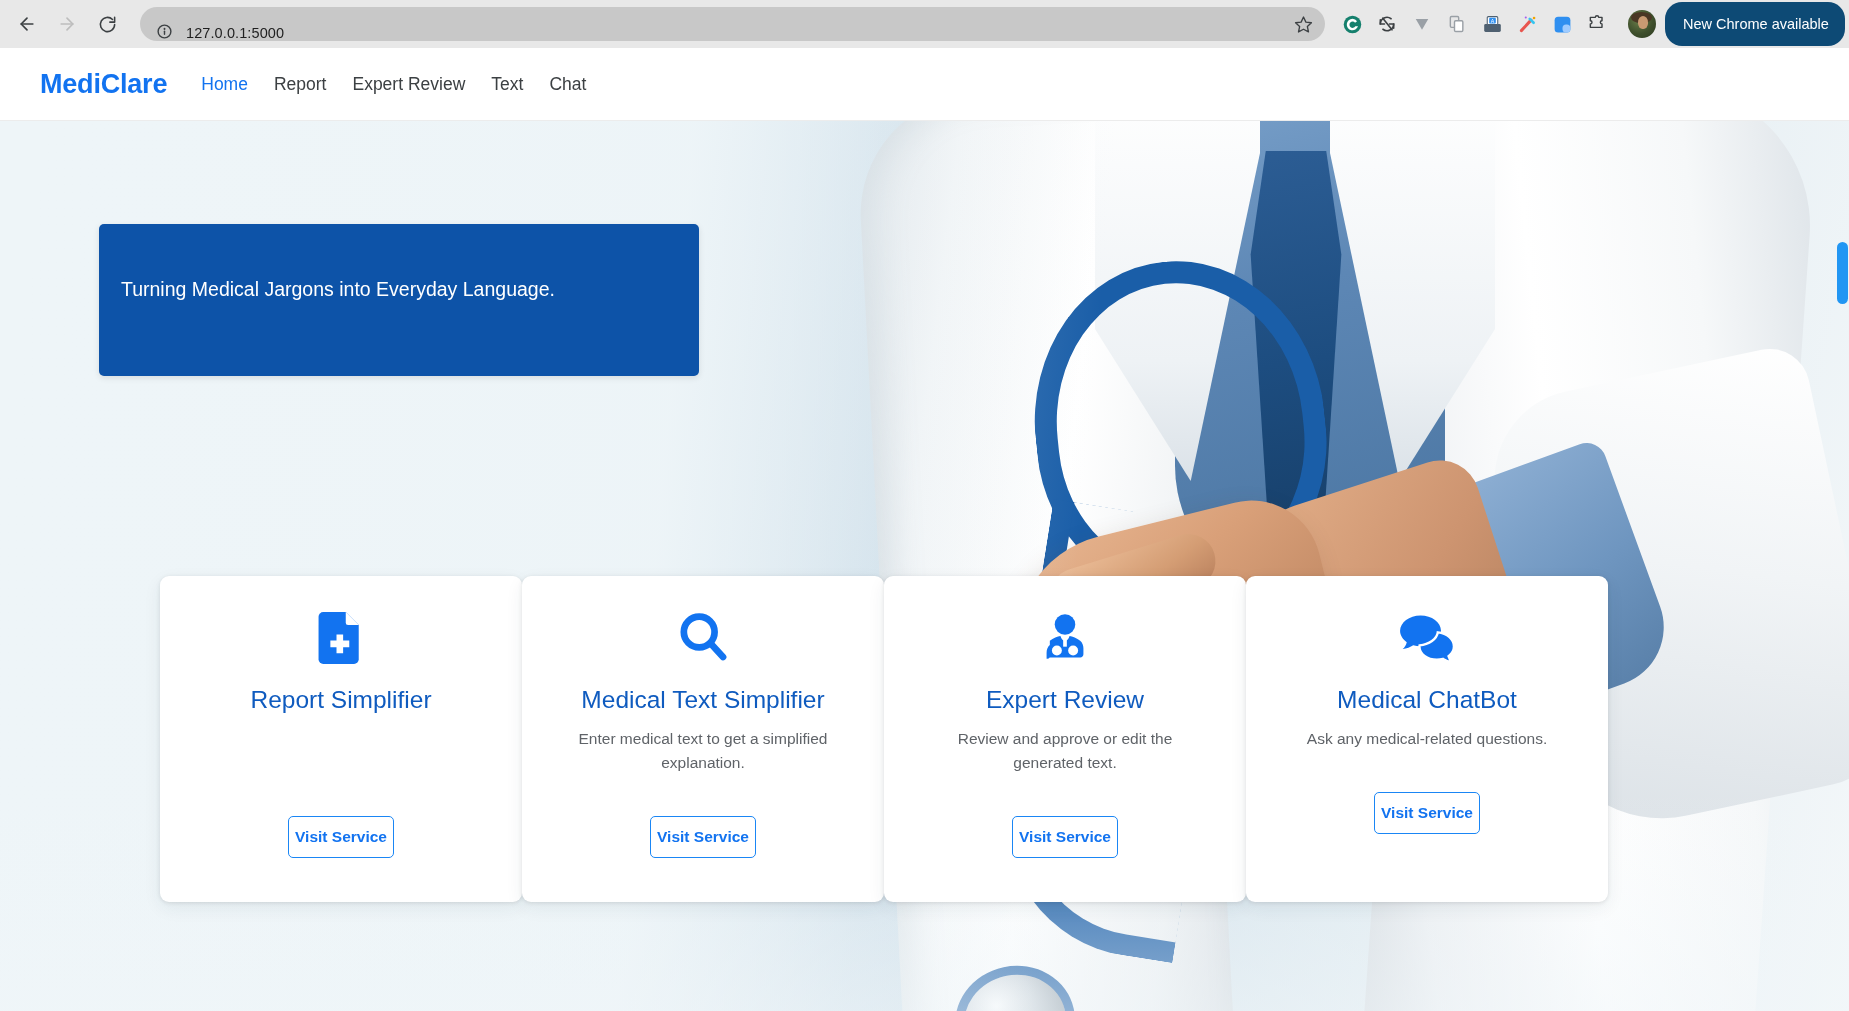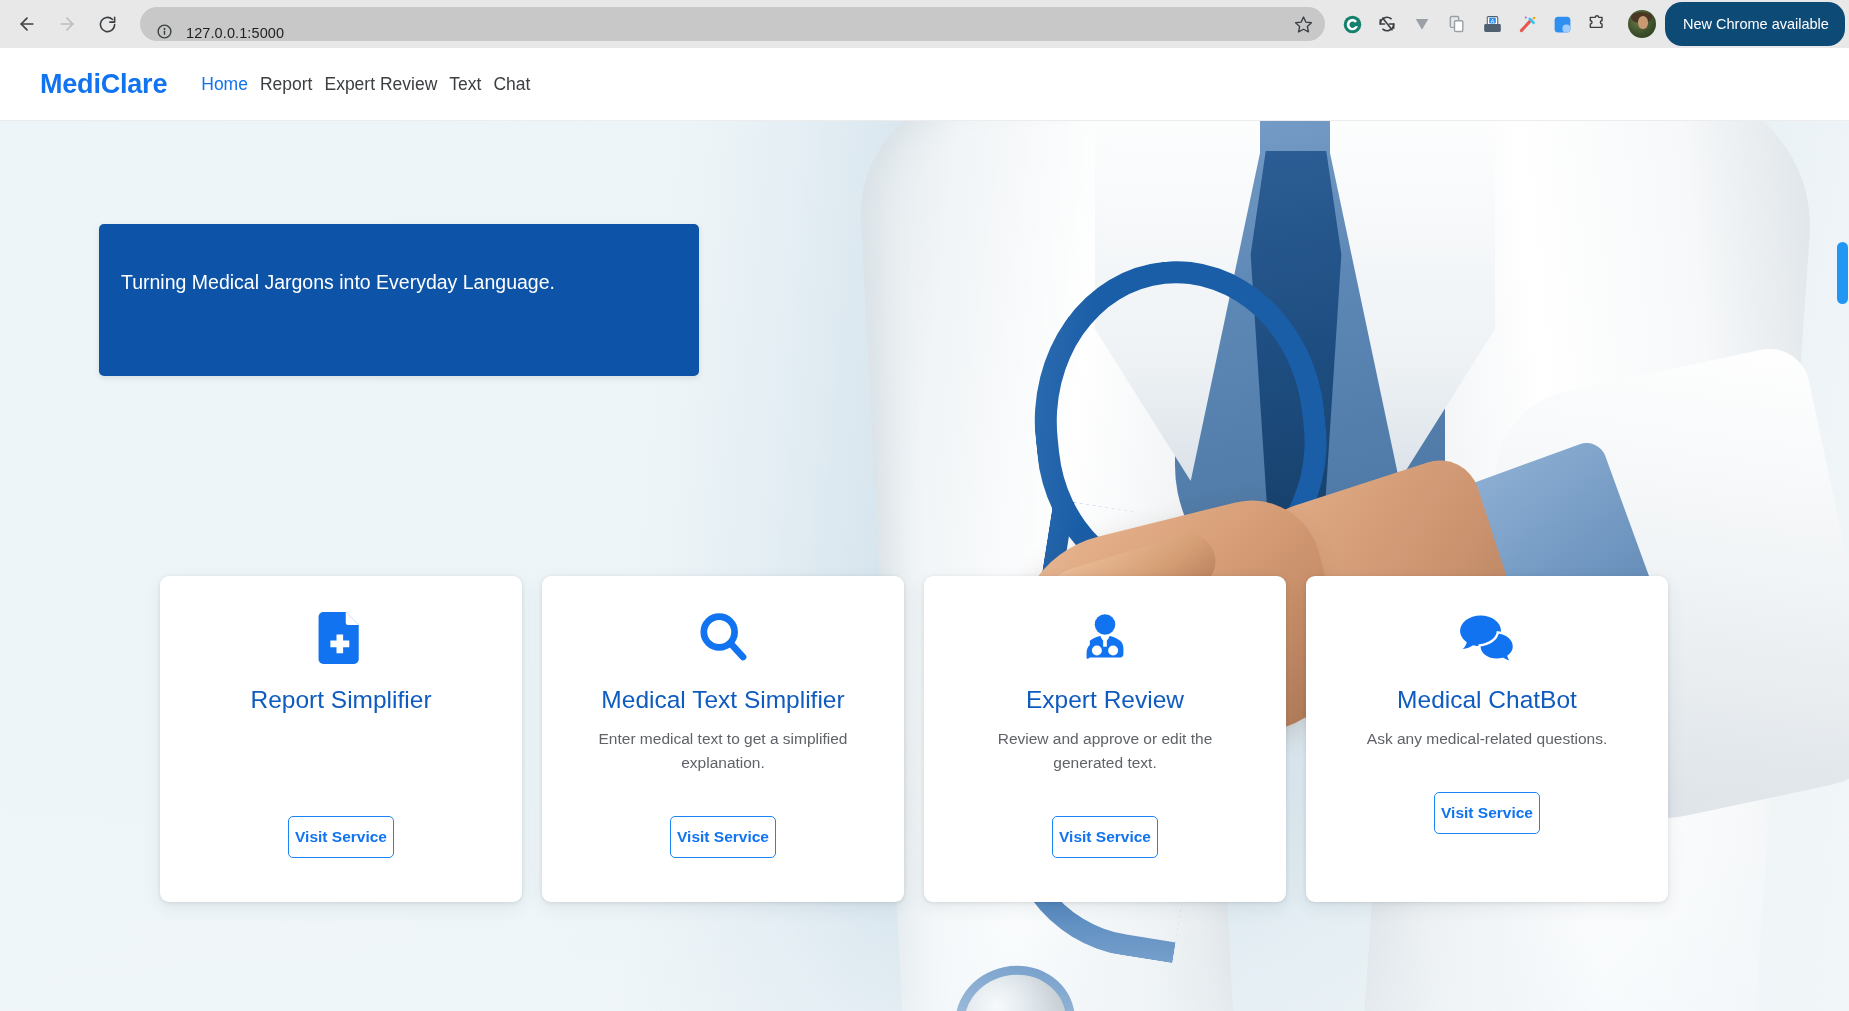--- a/index.html
+++ b/index.html
@@ -113,21 +113,21 @@
     border-bottom: 1px solid #ececec;
     z-index: 5;
   }
   .brand {
     font-size: 27px; font-weight: bold;
     color: #1273f0;
     letter-spacing: -0.2px;
   }
   .nav-links {
     display: flex; align-items: flex-start;
-    margin-left: 34px; gap: 12px;
+    margin-left: 34px; gap: 26px;
   }
   .nav-link {
     font-size: 17.5px;
     color: #3c4043;
   }
   .nav-link.active { color: #1273f0; }
 
   
   .stage {
     position: absolute; top: 121px; left: 0;
@@ -275,29 +275,29 @@
   }
   .hero-title {
     color: #ffffff;
     font-size: 38px;
     font-weight: normal;
     line-height: 1.15;
   }
   .hero-sub {
     color: #ffffff;
     font-size: 19.5px;
-    margin-top: 21px;
+    margin-top: 28px;
     font-weight: normal;
   }
 
   
   .cards {
     position: absolute; left: 160px; top: 455px;
     width: 1530px;
-    display: flex; gap: 20px;
+    display: flex; 
   }
   .card {
     width: 362px; height: 326px;
     background: #ffffff;
     border-radius: 9px;
     box-shadow: 0 1px 4px rgba(0,0,0,.10), 0 6px 18px rgba(30,50,70,.07);
     display: flex; flex-direction: column; align-items: center;
     padding-top: 36px;
   }
   .card-icon {

